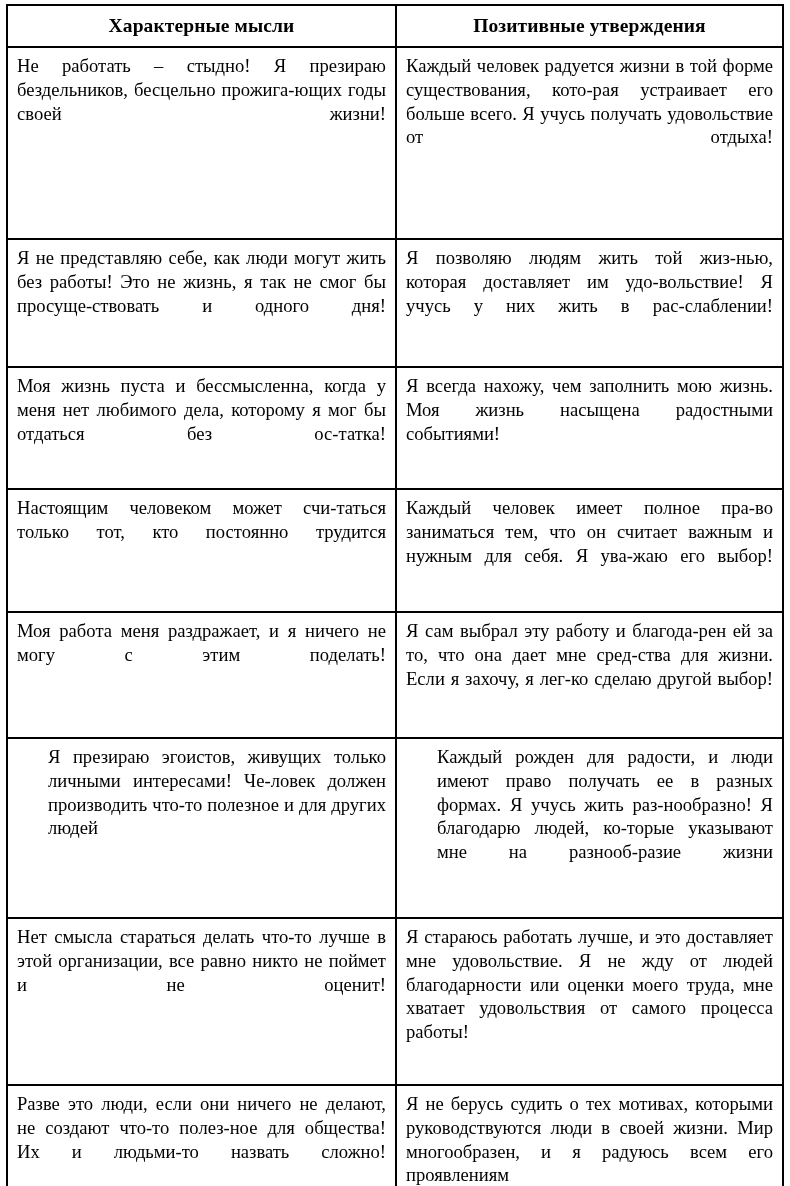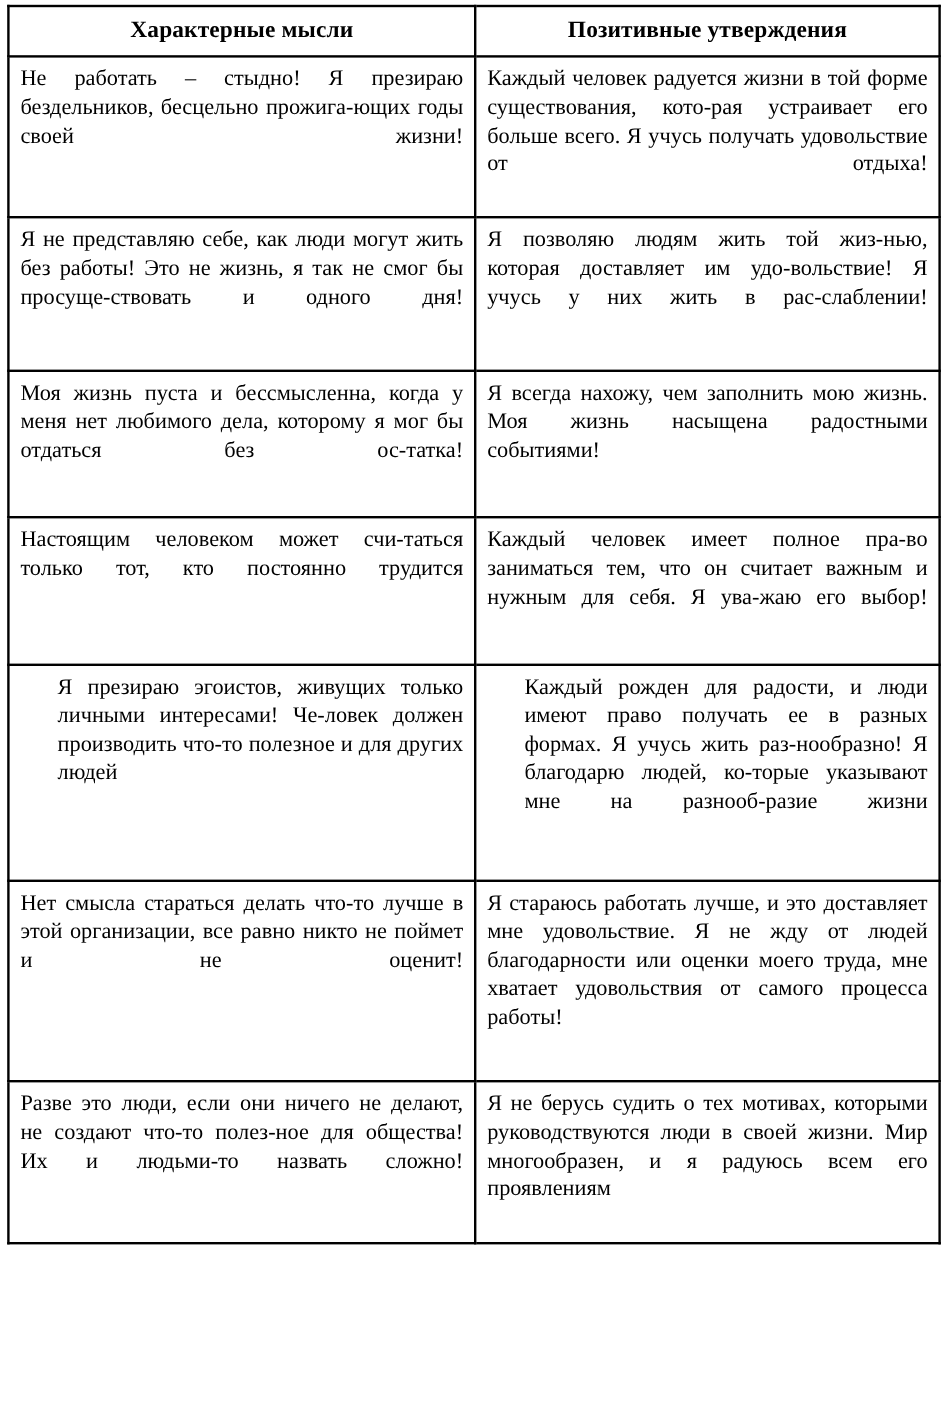--- a/index.html
+++ b/index.html
@@ -63,21 +63,21 @@
     display: block;
   }
 
   
   tbody td .cell-text::after {
     content: "";
     display: inline-block;
     width: 100%;
   }
 
-  .row-1 td { height: 134px; }
+  .row-1 td { height: 192px; }
   .row-2 td { height: 128px; }
   .row-3 td { height: 122px; }
   .row-4 td { height: 123px; border-radius: 29px; }
   .row-5 td { height: 126px; }
   .row-6 td { height: 180px; padding-left: 40px; }
   .row-7 td { height: 167px; }
   .row-8 td { height: 131px; }
 </style>
 </head>
 <body>
@@ -120,20 +120,28 @@
           </td>
       </tr>
       <tr class="row-4">
         <td>
             <span class="cell-text">Настоящим человеком может счи-таться только тот, кто постоянно трудится</span>
           </td>
         <td>
             <span class="cell-text">Каждый человек имеет полное пра-во заниматься тем, что он считает важным и нужным для себя. Я ува-жаю его выбор!</span>
           </td>
       </tr>
+      <tr class="row-5">
+        <td>
+            <span class="cell-text">Моя работа меня раздражает, и я ничего не могу с этим поделать!</span>
+          </td>
+        <td>
+            <span class="cell-text">Я сам выбрал эту работу и благода-рен ей за то, что она дает мне сред-ства для жизни. Если я захочу, я лег-ко сделаю другой выбор!</span>
+          </td>
+      </tr>
       <tr class="row-6">
         <td>
             <span class="cell-text">Я презираю эгоистов, живущих только личными интересами! Че-ловек должен производить что-то полезное и для других людей</span>
           </td>
         <td>
             <span class="cell-text">Каждый рожден для радости, и люди имеют право получать ее в разных формах. Я учусь жить раз-нообразно! Я благодарю людей, ко-торые указывают мне на разнооб-разие жизни</span>
           </td>
       </tr>
       <tr class="row-7">
         <td>

